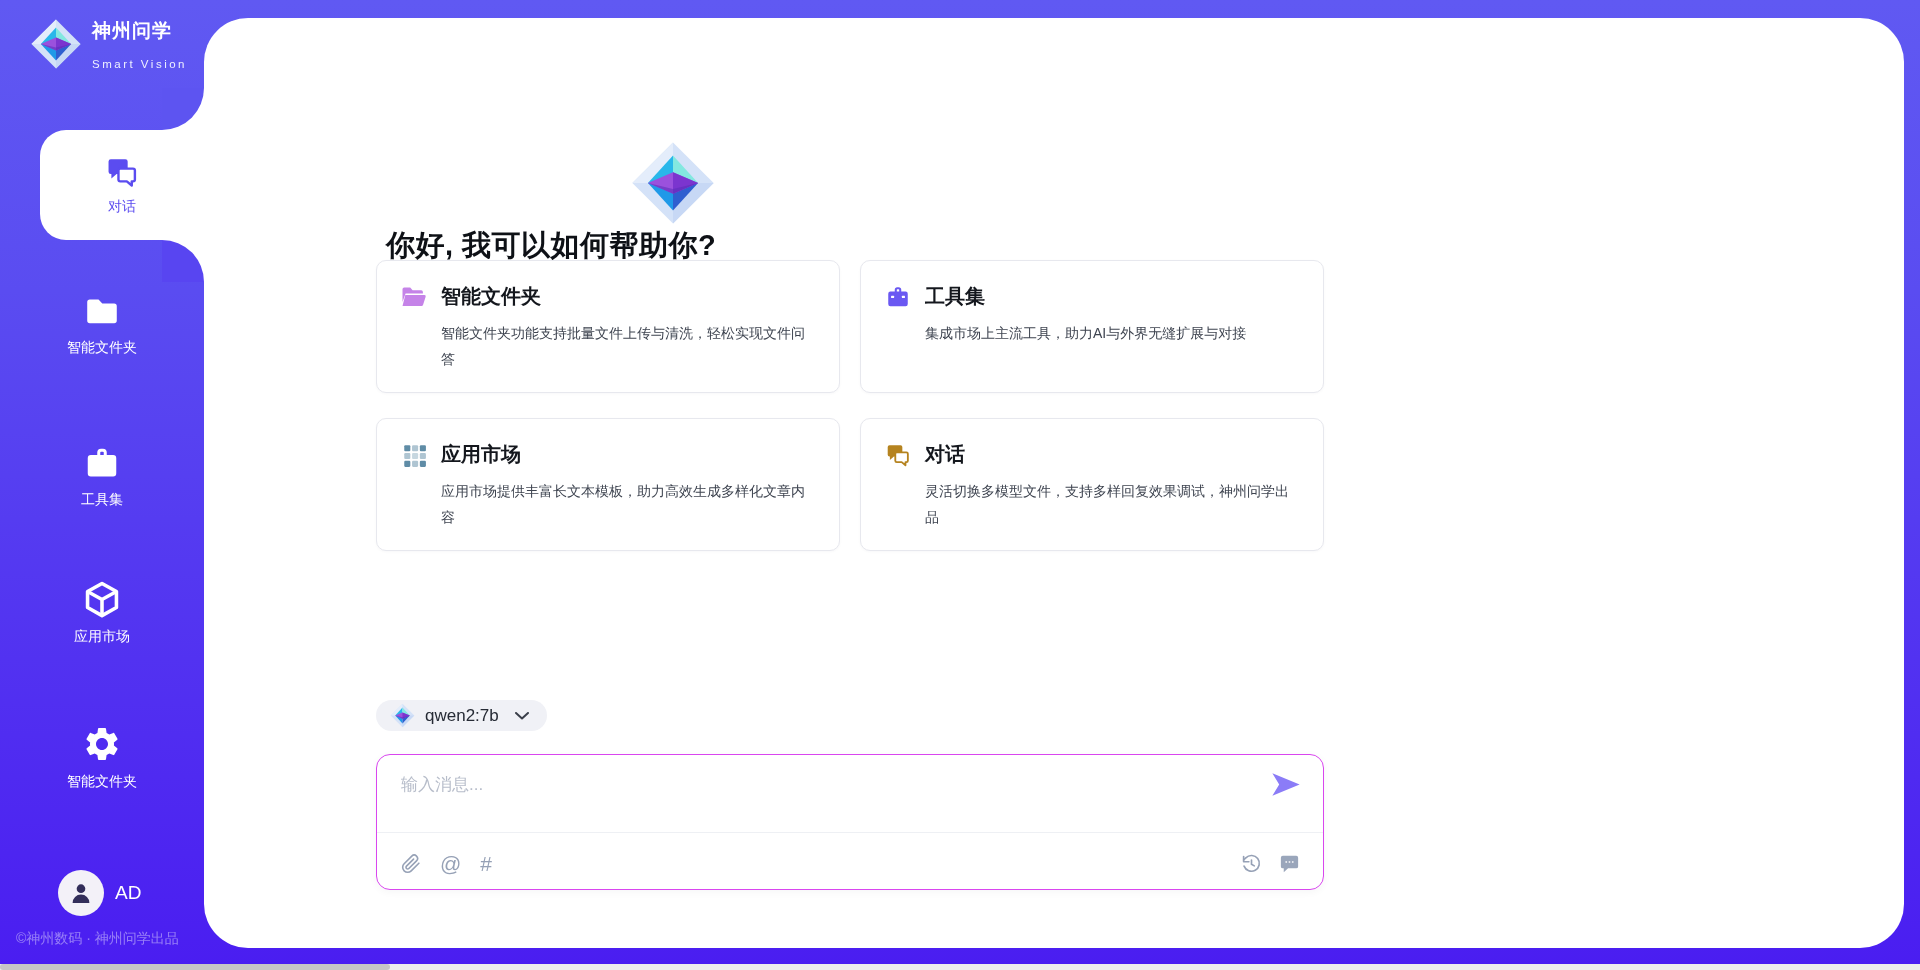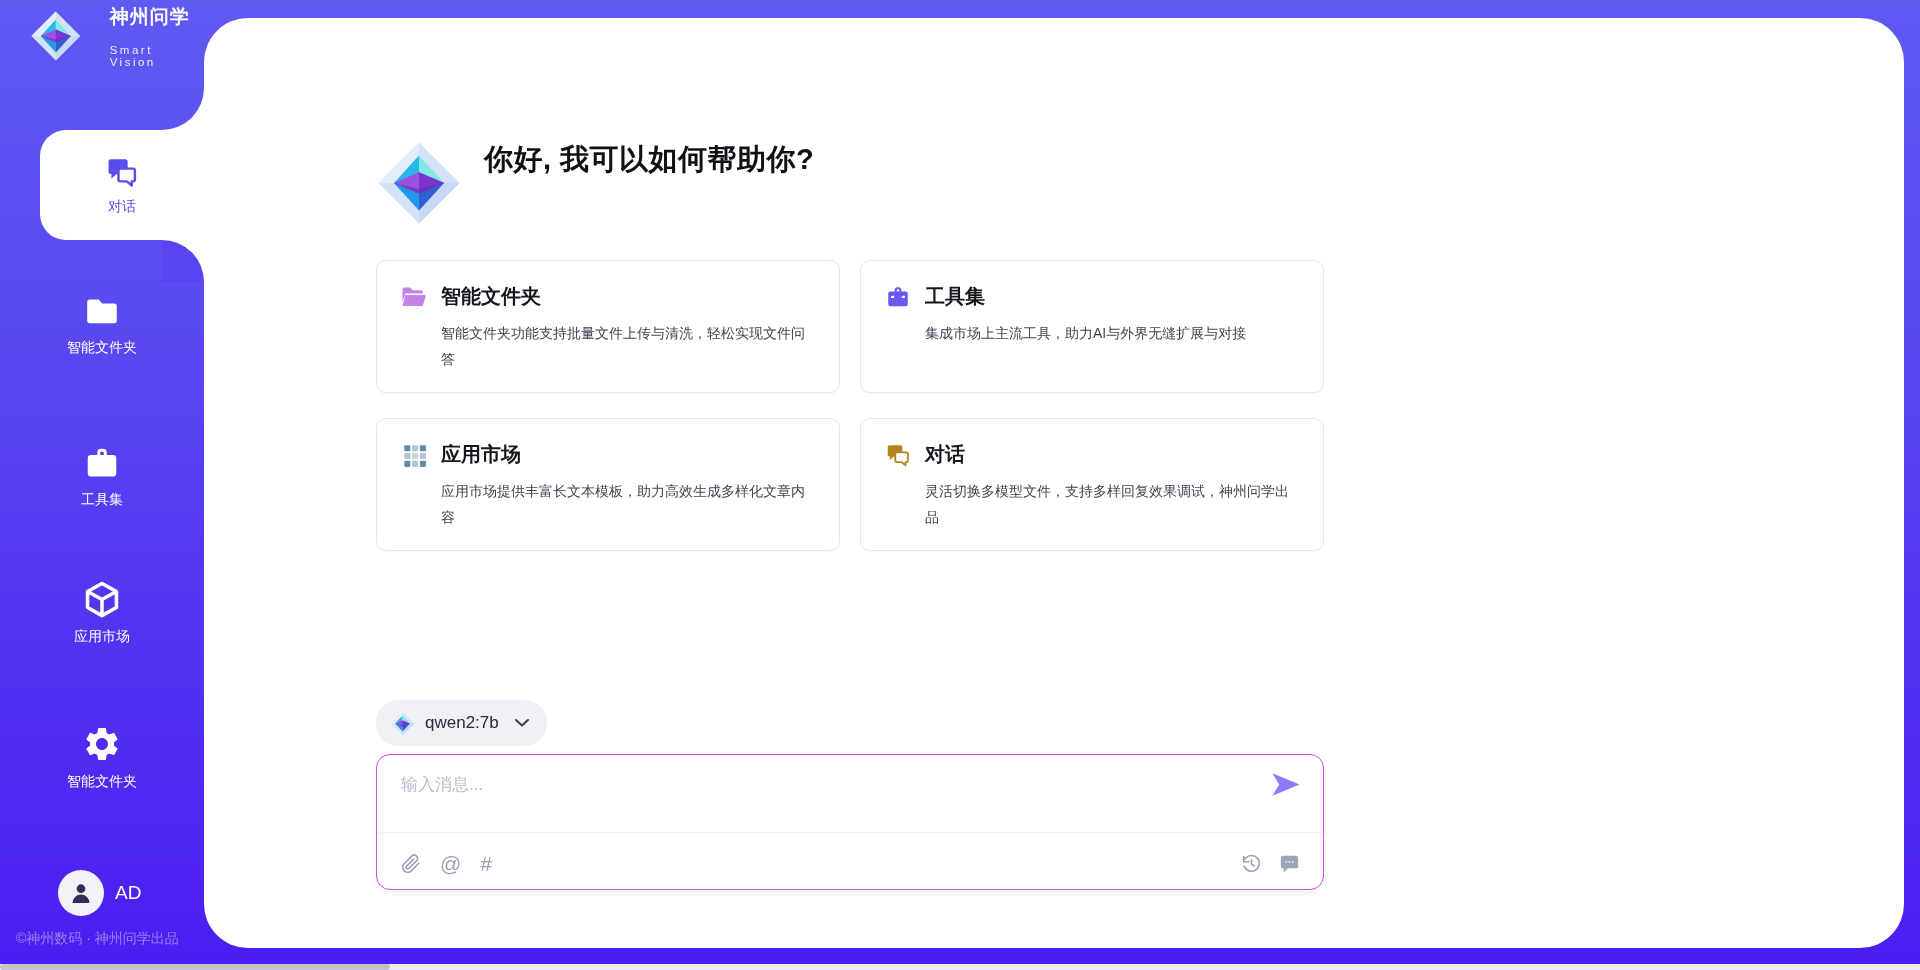--- a/index.html
+++ b/index.html
@@ -11,21 +11,21 @@
   }
 
   
   .panel {
     position:absolute; left:204px; top:18px; width:1700px; height:930px;
     background:#ffffff; border-radius:44px;
   }
 
   
   .sidebar { position:absolute; left:0; top:0; width:204px; height:970px; }
-  .brand { position:absolute; left:30px; top:4px; display:flex; align-items:center; gap:28px; }
+  .brand { position:absolute; left:30px; top:18px; display:flex; align-items:flex-start; gap:10px; }
   .brand-logo { width:52px; height:52px; }
   .brand-name { color:#fff; font-size:19px; font-weight:700; letter-spacing:1px; }
   .brand-sub { color:#eef0ff; font-size:11.5px; letter-spacing:2.5px; margin-top:14px; }
 
   .active-tab {
     position:absolute; left:40px; top:130px; width:164px; height:110px;
     background:#fff; border-radius:26px 0 0 26px;
     display:flex; flex-direction:column; align-items:center; justify-content:center;
     cursor:pointer;
   }
@@ -46,37 +46,37 @@
   .nav-label { font-size:14px; margin-top:9px; color:#ffffff; }
   .icon { display:inline-flex; }
 
   .user { position:absolute; left:58px; top:870px; display:flex; align-items:center; gap:11px; cursor:pointer; }
   .avatar { width:46px; height:46px; border-radius:50%; background:#f3f1f8; display:flex; align-items:center; justify-content:center; }
   .user-name { color:#fff; font-size:19px; font-weight:500; }
 
   .side-footer { position:absolute; left:16px; top:930px; color:rgba(255,255,255,0.42); font-size:14px; white-space:nowrap; }
 
   
-  .greeting { position:absolute; left:376px; top:140px; display:flex; align-items:flex-start; }
+  .greeting { position:absolute; left:364px; top:140px; display:flex; align-items:flex-end;flex-direction:column; }
   .greeting-logo { width:86px; height:86px; }
   .greeting h1 { margin-left:22px; font-size:29px; font-weight:700; color:#0e1116; letter-spacing:0.5px; }
 
   .cards { position:absolute; left:376px; top:260px; width:948px;
     display:grid; grid-template-columns:1fr 1fr; column-gap:20px; row-gap:25px; }
   .card {
     background:#fff; border:1px solid #e7e8ee; border-radius:10px;
     padding:22px 24px 20px 24px; cursor:pointer;
     box-shadow:0 1px 3px rgba(25,28,60,0.03);
   }
   .card-head { display:flex; align-items:center; gap:14px; }
   .card-title { font-size:20px; font-weight:700; color:#14171d; }
   .card-desc { margin:10px 0 0 40px; font-size:14px; line-height:26px; color:#3e4450; }
 
   .model-pill {
-    position:absolute; left:376px; top:700px; height:46px;
+    position:absolute; left:376px; top:700px; height:31px;
     display:inline-flex; align-items:center; gap:10px; padding:0 18px 0 14px;
     background:#f0f1f6; border:none; border-radius:22px; cursor:pointer;
     font-family:inherit;
   }
   .pill-logo { width:25px; height:25px; }
   .model-name { font-size:17px; color:#262b35; }
   .pill-chevron { margin-left:6px; display:inline-flex; }
 
   .composer {
     position:absolute; left:376px; top:754px; width:948px; height:136px;

